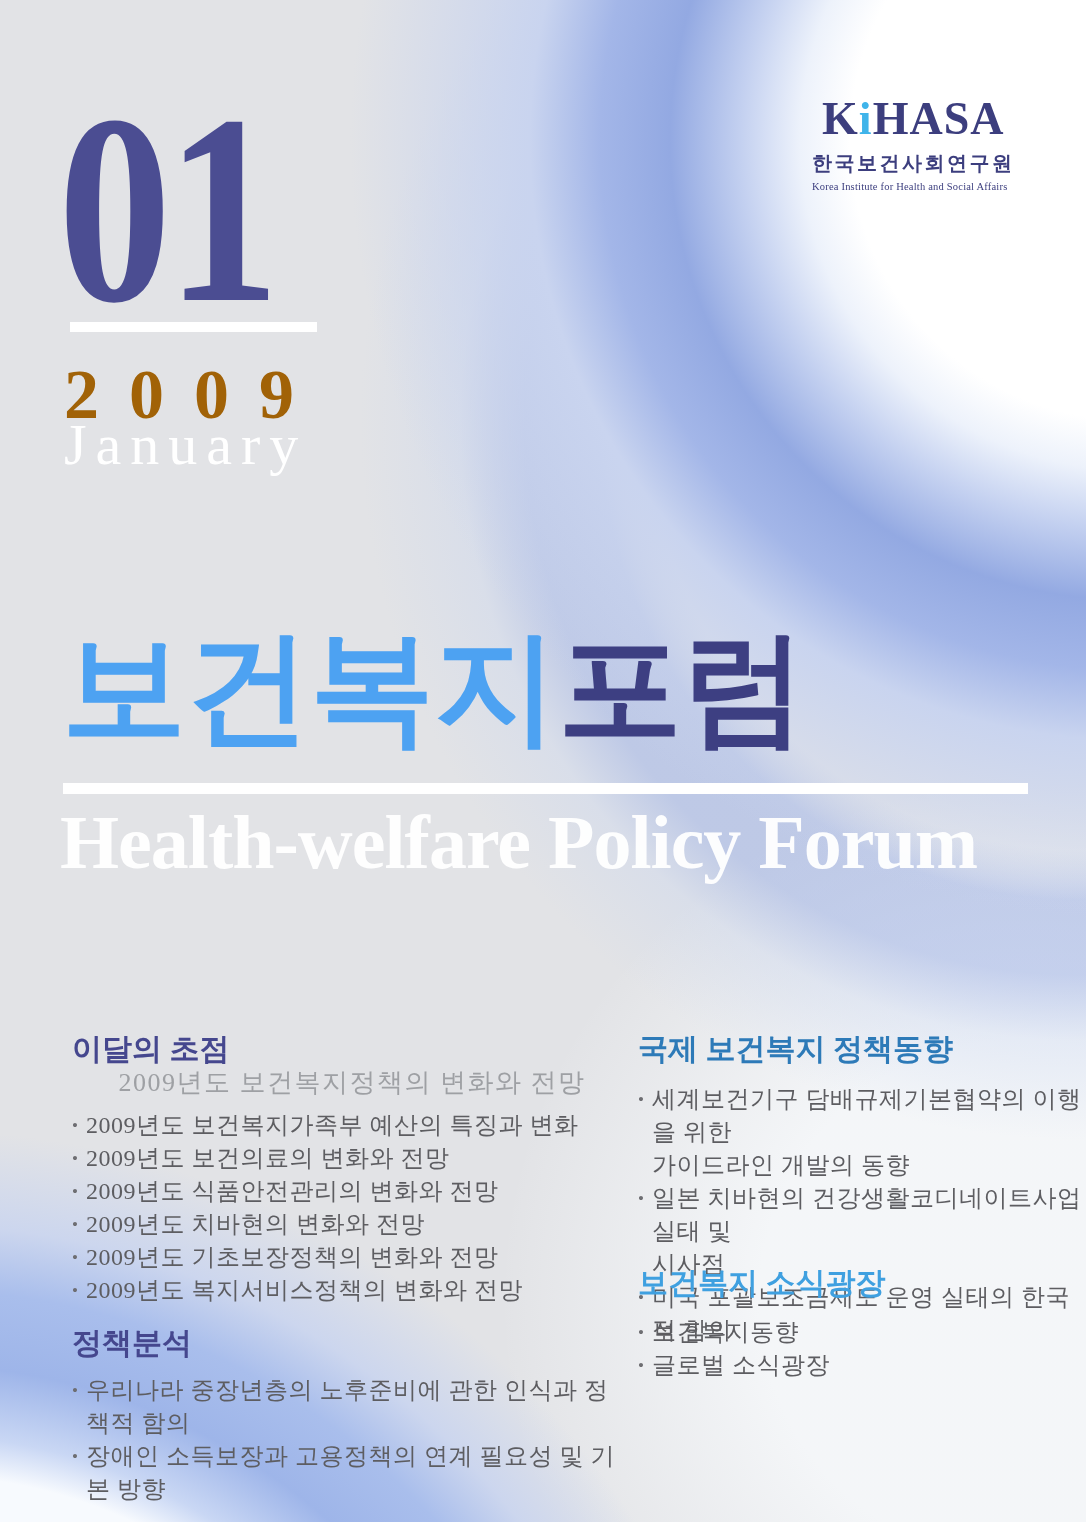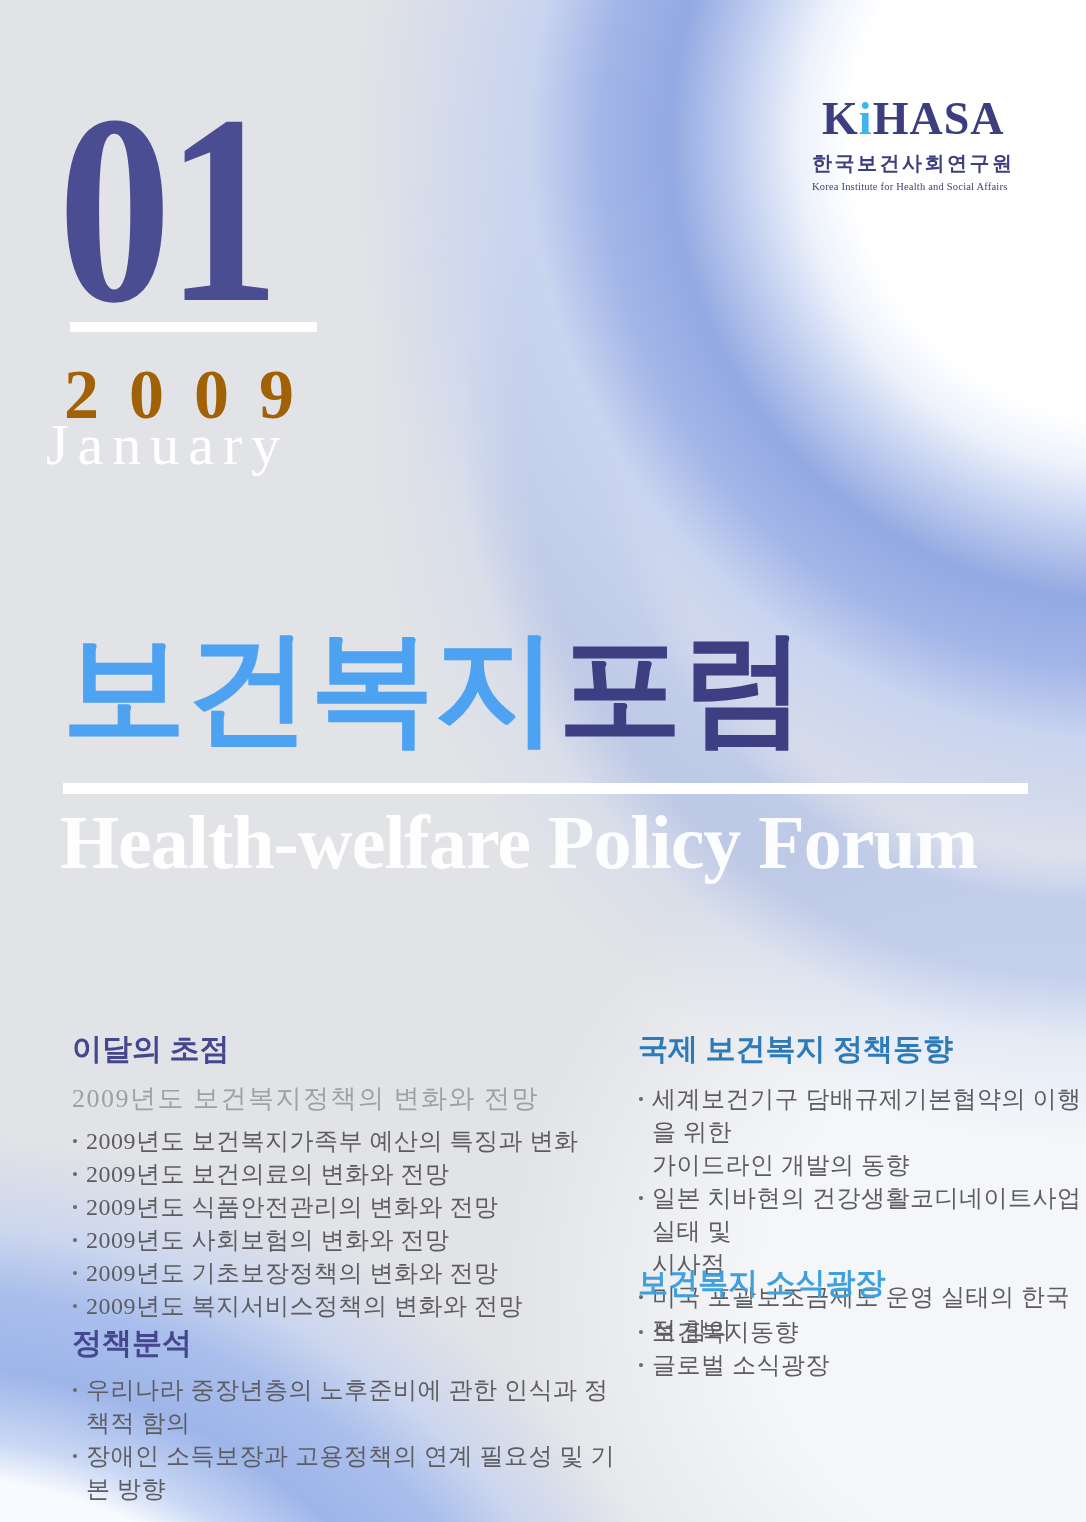--- a/index.html
+++ b/index.html
@@ -35,21 +35,21 @@
     color:#4b4d92;letter-spacing:-6px;
     transform:scaleX(0.84);transform-origin:left top;
   }
   .issue-rule{left:70px;top:322px;width:247px;height:10px;background:#ffffff;}
   .issue-year{
     left:64px;top:344px;
     font-size:70px;font-weight:bold;line-height:1;
     color:#a16207;letter-spacing:30px;white-space:nowrap;margin-top:16px;
   }
   .issue-month{
-    left:46px;top:416px;
+    left:64px;top:416px;
     font-size:58px;font-weight:400;line-height:1;
     color:#ffffff;letter-spacing:9px;white-space:nowrap;
   }
 
   
   .logo{left:812px;top:96px;color:#3c3e7e;}
   .logo-wordmark{font-size:46px;font-weight:bold;line-height:1;letter-spacing:1px;white-space:nowrap;text-align:center;}
   .logo-wordmark .i-blue{color:#3fb4ea;}
   .logo-korean{font-size:20px;font-weight:600;letter-spacing:2.5px;margin-top:8px;white-space:nowrap;}
   .logo-english{font-size:10.5px;font-weight:500;letter-spacing:0.2px;margin-top:4px;white-space:nowrap;}
@@ -65,22 +65,22 @@
     color:rgba(255,255,255,0.95);letter-spacing:-1px;white-space:nowrap;
   }
 
   
   .toc-section{width:560px;}
   .toc-heading{font-size:30px;font-weight:bold;line-height:1.1;white-space:nowrap;}
   .heading-navy{color:#45478e;}
   .heading-blue{color:#2d7ab8;}
   .heading-sky{color:#3fa0e0;}
   .toc-subtitle{
-    margin-top:16px;font-size:26px;color:#9ea0a4;
-    letter-spacing:1.5px;white-space:nowrap;
+    font-size:26px;color:#9ea0a4;
+    letter-spacing:1.5px;white-space:nowrap;text-align:center;
   }
   ul.toc-list{list-style:none;margin:0;padding:0;}
   ul.toc-list li{
     display:flex;align-items:flex-start;
     font-size:24px;line-height:33px;color:#5d5d61;letter-spacing:0.5px;
   }
   .blt{
     flex:0 0 14px;width:14px;font-size:17px;line-height:33px;
     color:#6e6e72;
   }
@@ -127,21 +127,21 @@
       <li>
           <span class="blt">•</span>
           <span class="txt">2009년도 보건의료의 변화와 전망</span>
         </li>
       <li>
           <span class="blt">•</span>
           <span class="txt">2009년도 식품안전관리의 변화와 전망</span>
         </li>
       <li>
           <span class="blt">•</span>
-          <span class="txt">2009년도 사회보험의 변화와 전망</span>
+          <span class="txt">2009년도 치바현의 변화와 전망</span>
         </li>
       <li>
           <span class="blt">•</span>
           <span class="txt">2009년도 기초보장정책의 변화와 전망</span>
         </li>
       <li>
           <span class="blt">•</span>
           <span class="txt">2009년도 복지서비스정책의 변화와 전망</span>
         </li>
     </ul>

